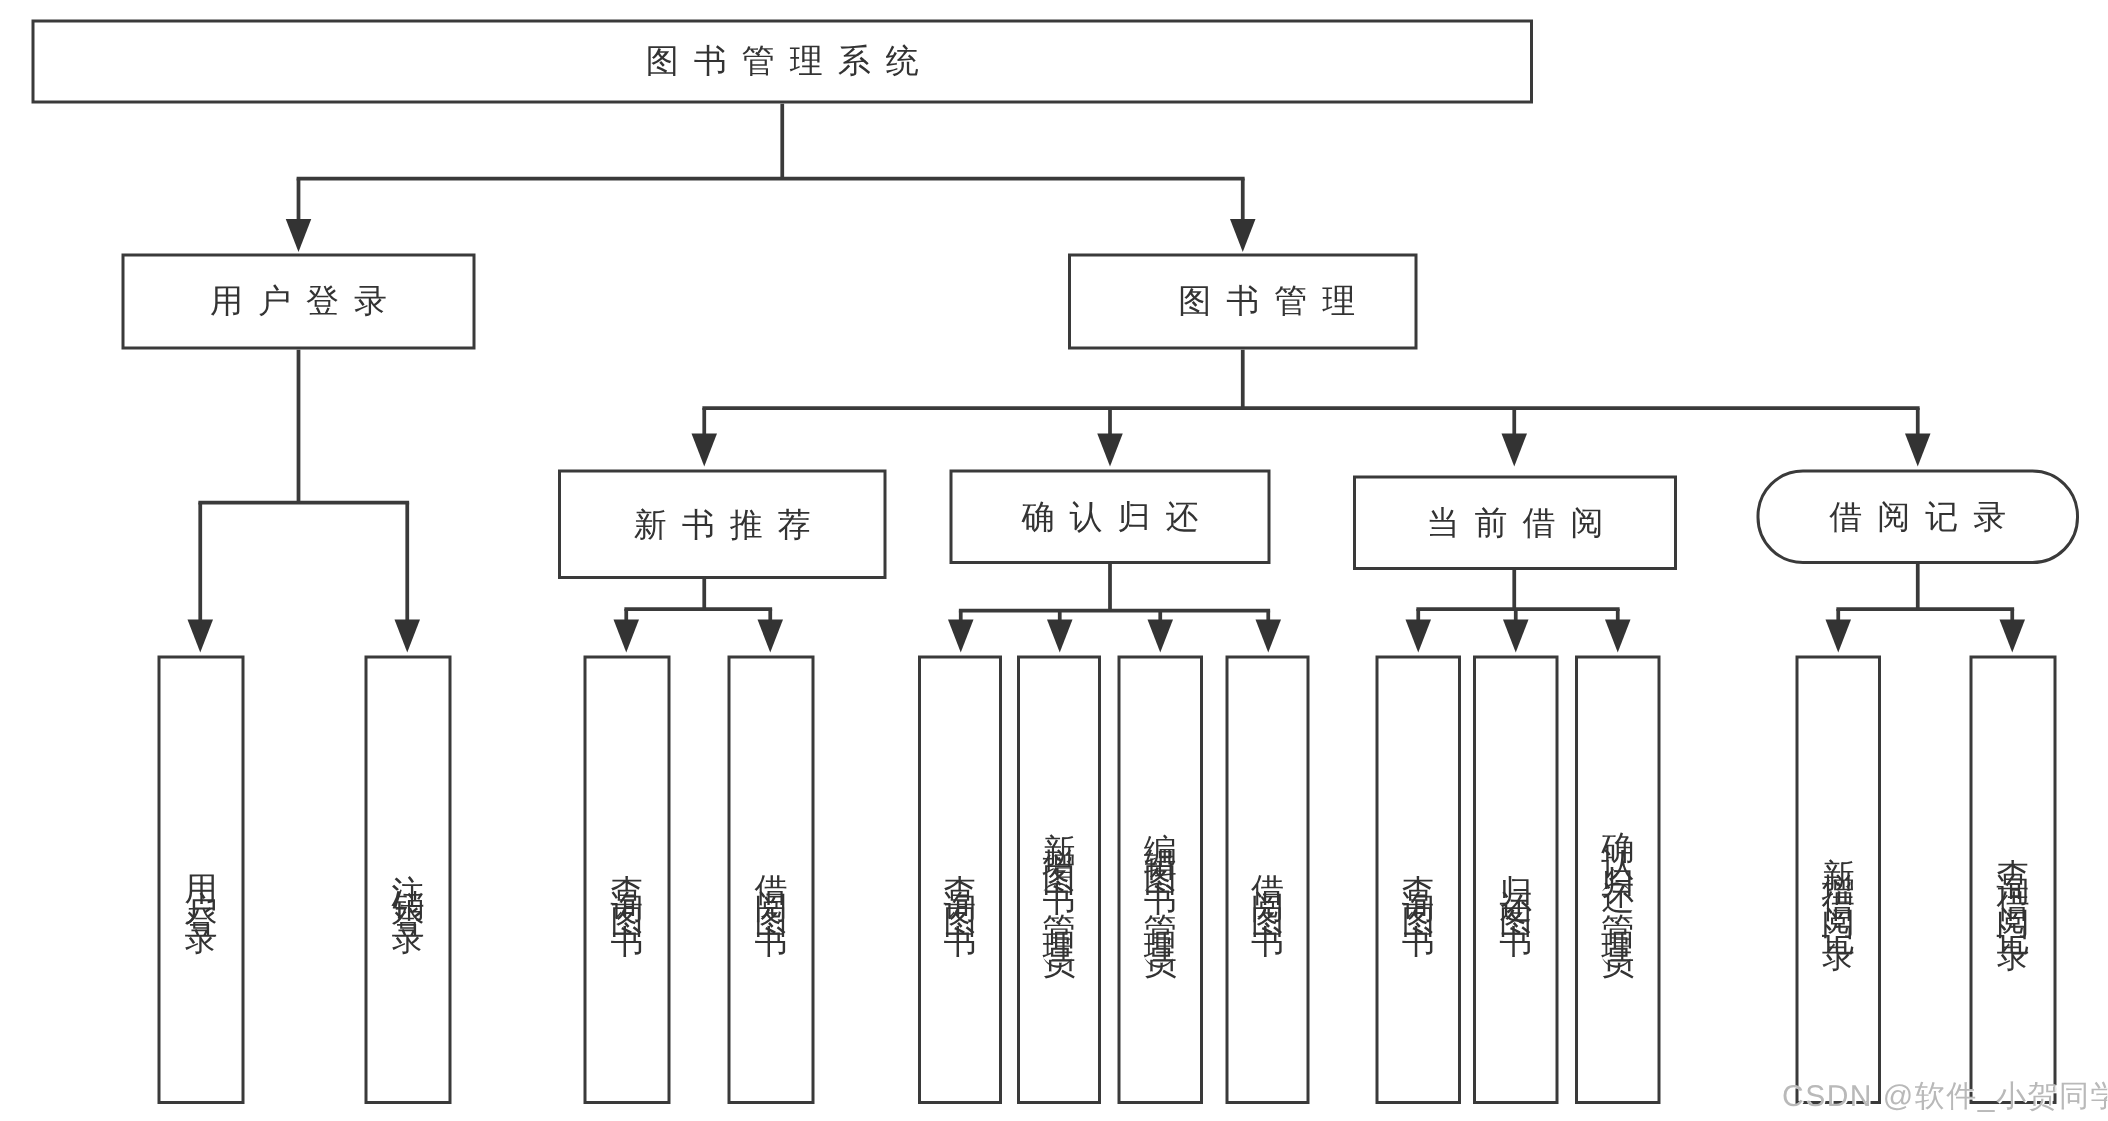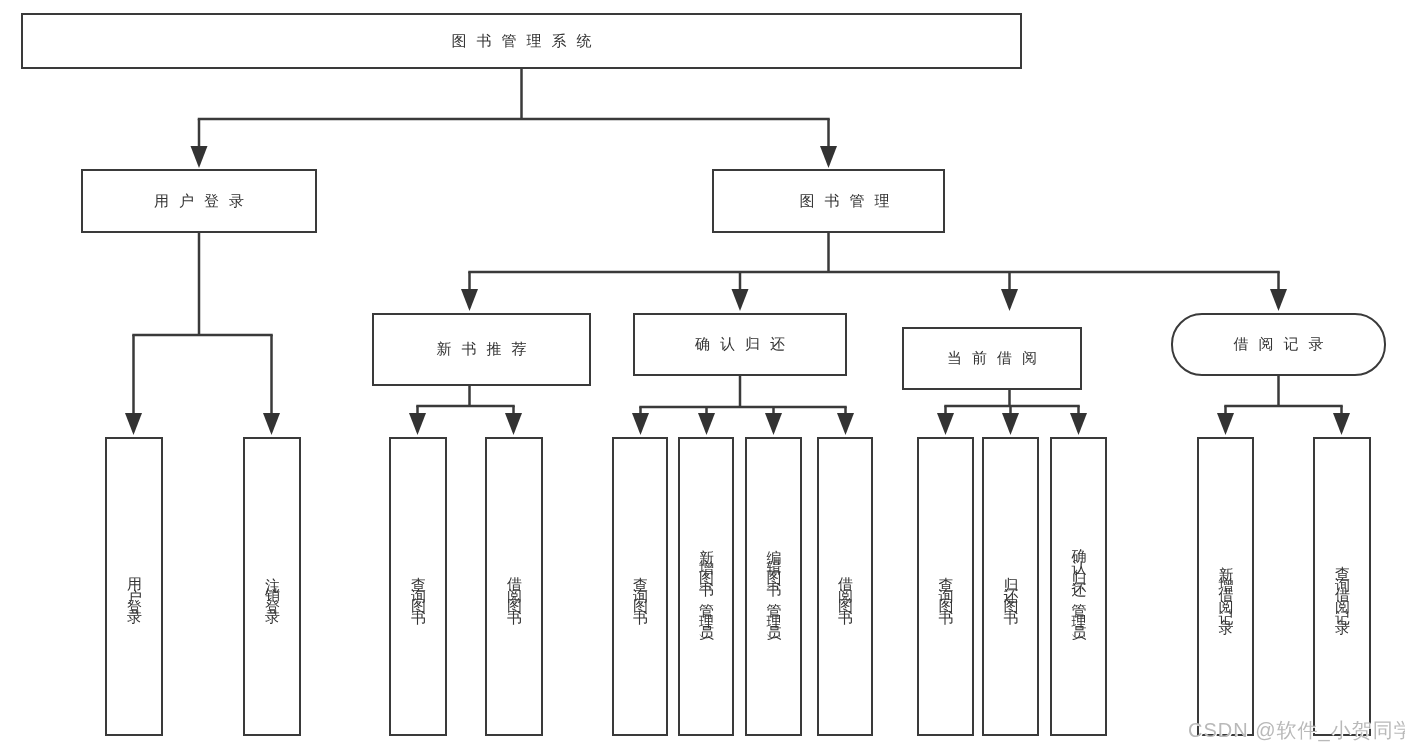--- a/index.html
+++ b/index.html
@@ -26,21 +26,21 @@
   .node {
     position: absolute;
     box-sizing: border-box;
     background: #ffffff;
     border: 2px solid #3a3a3a;
     display: flex;
     align-items: center;
     justify-content: center;
     z-index: 1;
     color: #333333;
-    font-size: 15px;
+    font-size: 22px;
   }
   .node.h {
     letter-spacing: 10px;
     text-indent: 10px;
     white-space: nowrap;
   }
   .node.v span {
     writing-mode: vertical-lr;
     text-orientation: mixed;
     letter-spacing: 11px;
@@ -118,21 +118,21 @@
       <polygon points="1333,413 1350,413 1341.5,435" fill="#333333"></polygon>
     </svg>
 
   <div class="node h" style="left:21px; top:13px; width:1001px; height:56px;">图书管理系统</div>
 
   <div class="node h" style="left:81px; top:169px; width:236px; height:64px;">用户登录</div>
   <div class="node h" style="left:712px; top:169px; width:233px; height:64px;padding-left:32px;">图书管理</div>
 
   <div class="node h" style="left:360px; top:313px; width:219px; height:73px;margin-left:12px;">新书推荐</div>
   <div class="node h" style="left:633px; top:313px; width:214px; height:63px;">确认归还</div>
-  <div class="node h" style="left:902px; top:327px; width:180px; height:63px;">当前借阅</div>
+  <div class="node h" style="left:902px; top:317px; width:216px; height:63px;">当前借阅</div>
   <div class="node h" style="left:1171px; top:313px; width:215px; height:63px;border-radius:31px;">借阅记录</div>
 
   <div class="node v" style="left:105px; top:437px; width:58px; height:299px;">
     <span>用户登录</span>
   </div>
   <div class="node v" style="left:243px; top:437px; width:58px; height:299px;">
     <span>注销登录</span>
   </div>
 
   <div class="node v" style="left:389px; top:437px; width:58px; height:299px;">

